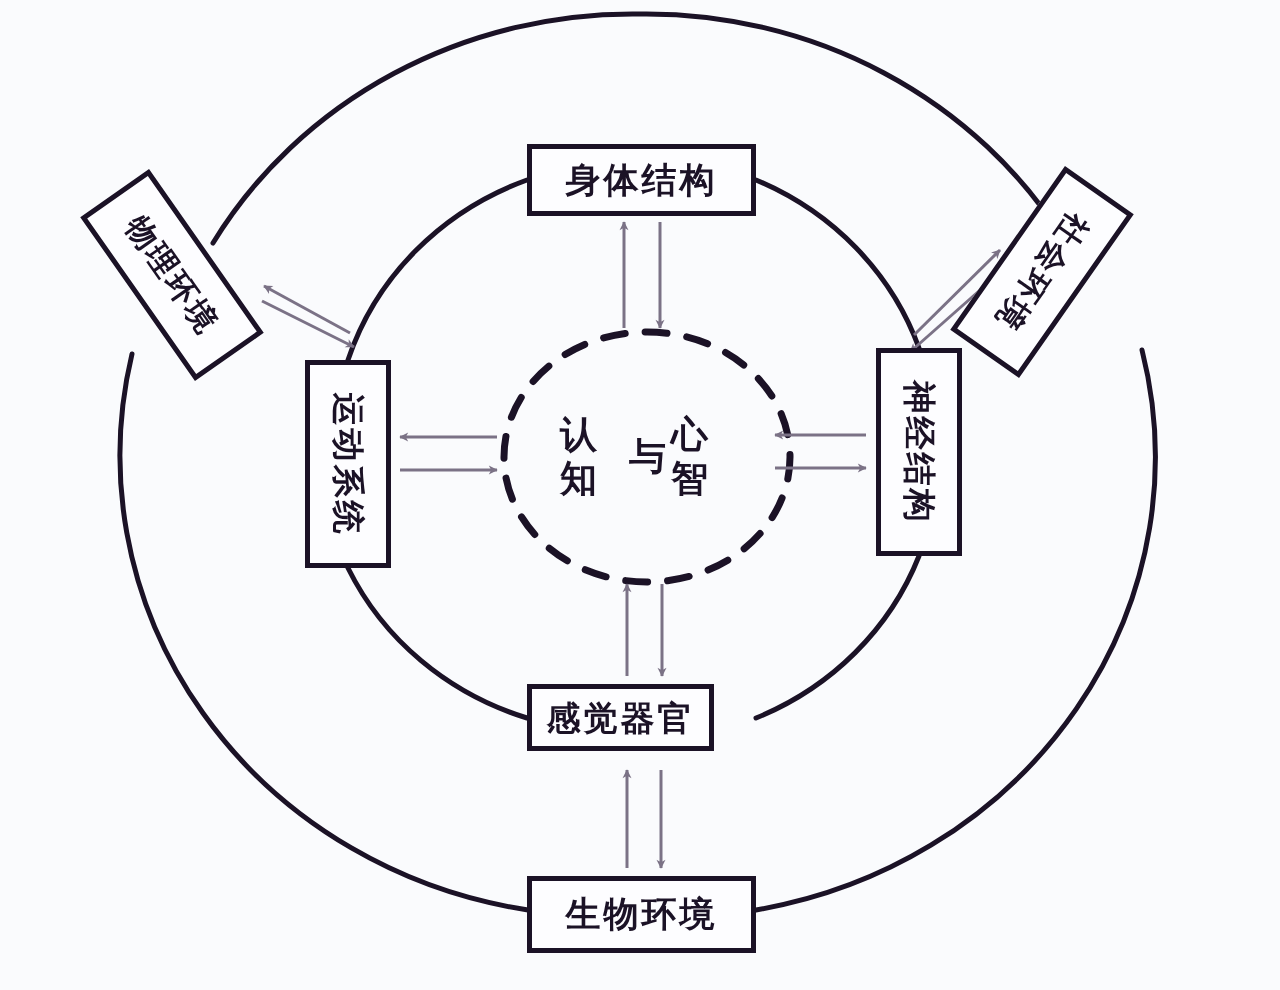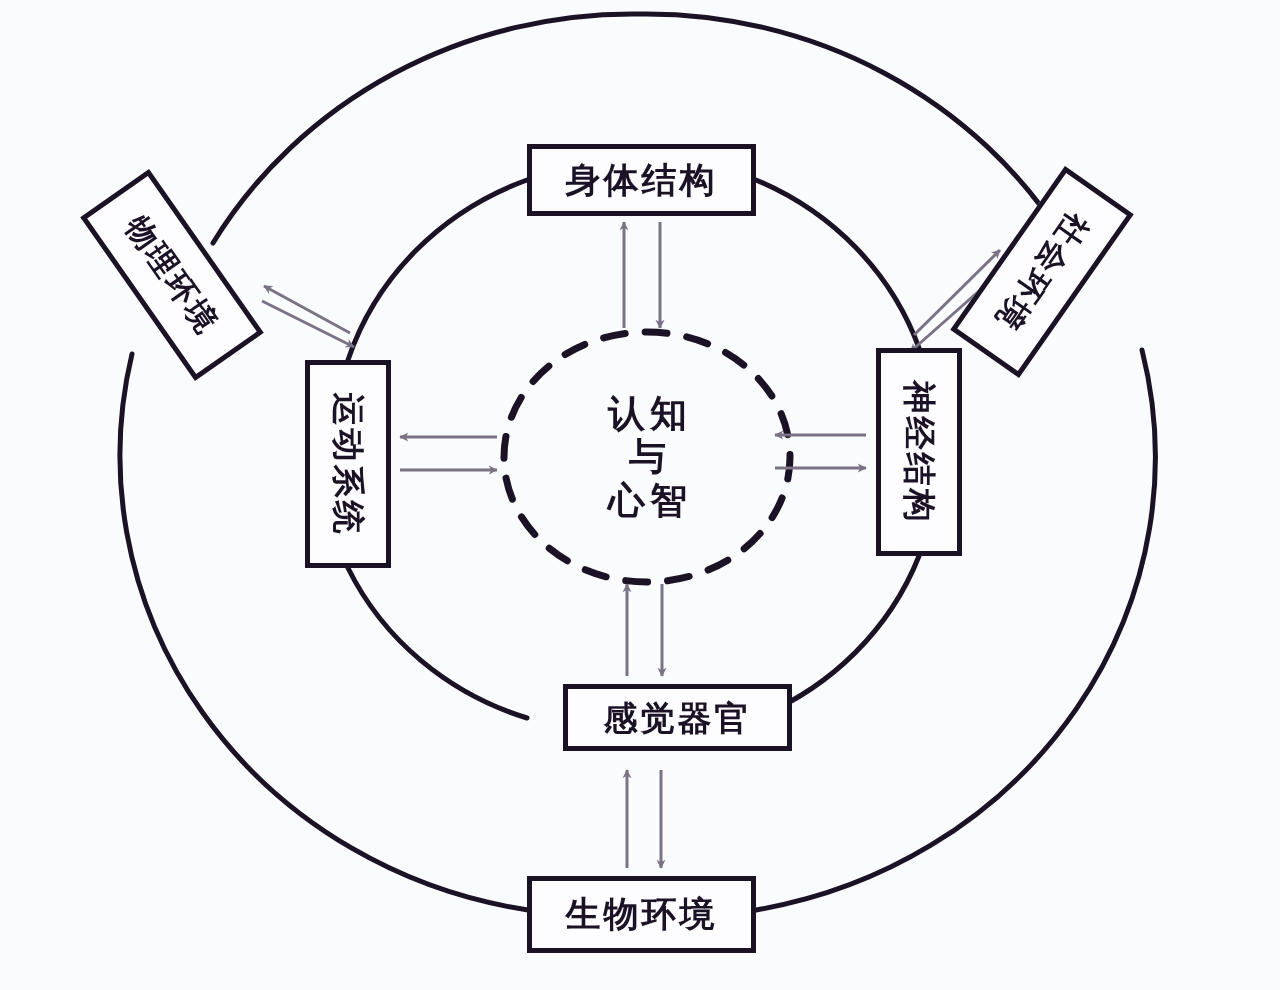--- a/index.html
+++ b/index.html
@@ -39,21 +39,21 @@
     white-space: nowrap;
     line-height: 1;
   }
   
   #node-body-structure {
     left: 527px; top: 144px; width: 229px; height: 72px;
   }
   #node-body-structure .node-label { font-size: 35px; }
 
   #node-sensory-organs {
-    left: 527px; top: 684px; width: 229px; height: 67px; margin-left: 36px;
+    left: 527px; top: 684px; width: 187px; height: 67px;
   }
   #node-sensory-organs .node-label { font-size: 34px; }
 
   #node-biological-env {
     left: 527px; top: 876px; width: 229px; height: 77px;
   }
   #node-biological-env .node-label { font-size: 35px; }
 
   
   #node-motor-system {
@@ -88,21 +88,20 @@
     font-size: 31px;
     transform: rotate(90deg);
   }
 
   
   #center-cognition {
     position: absolute;
     left: 560px; top: 372px;
     width: 180px; height: 170px;
     display: flex;
-    flex-direction: column;
     align-items: center;
     justify-content: center;
     z-index: 4;
   }
   #center-cognition .c-line {
     font-size: 37px;
     font-weight: 700;
     color: #1b1226;
     line-height: 1.18;
     letter-spacing: 5px;

